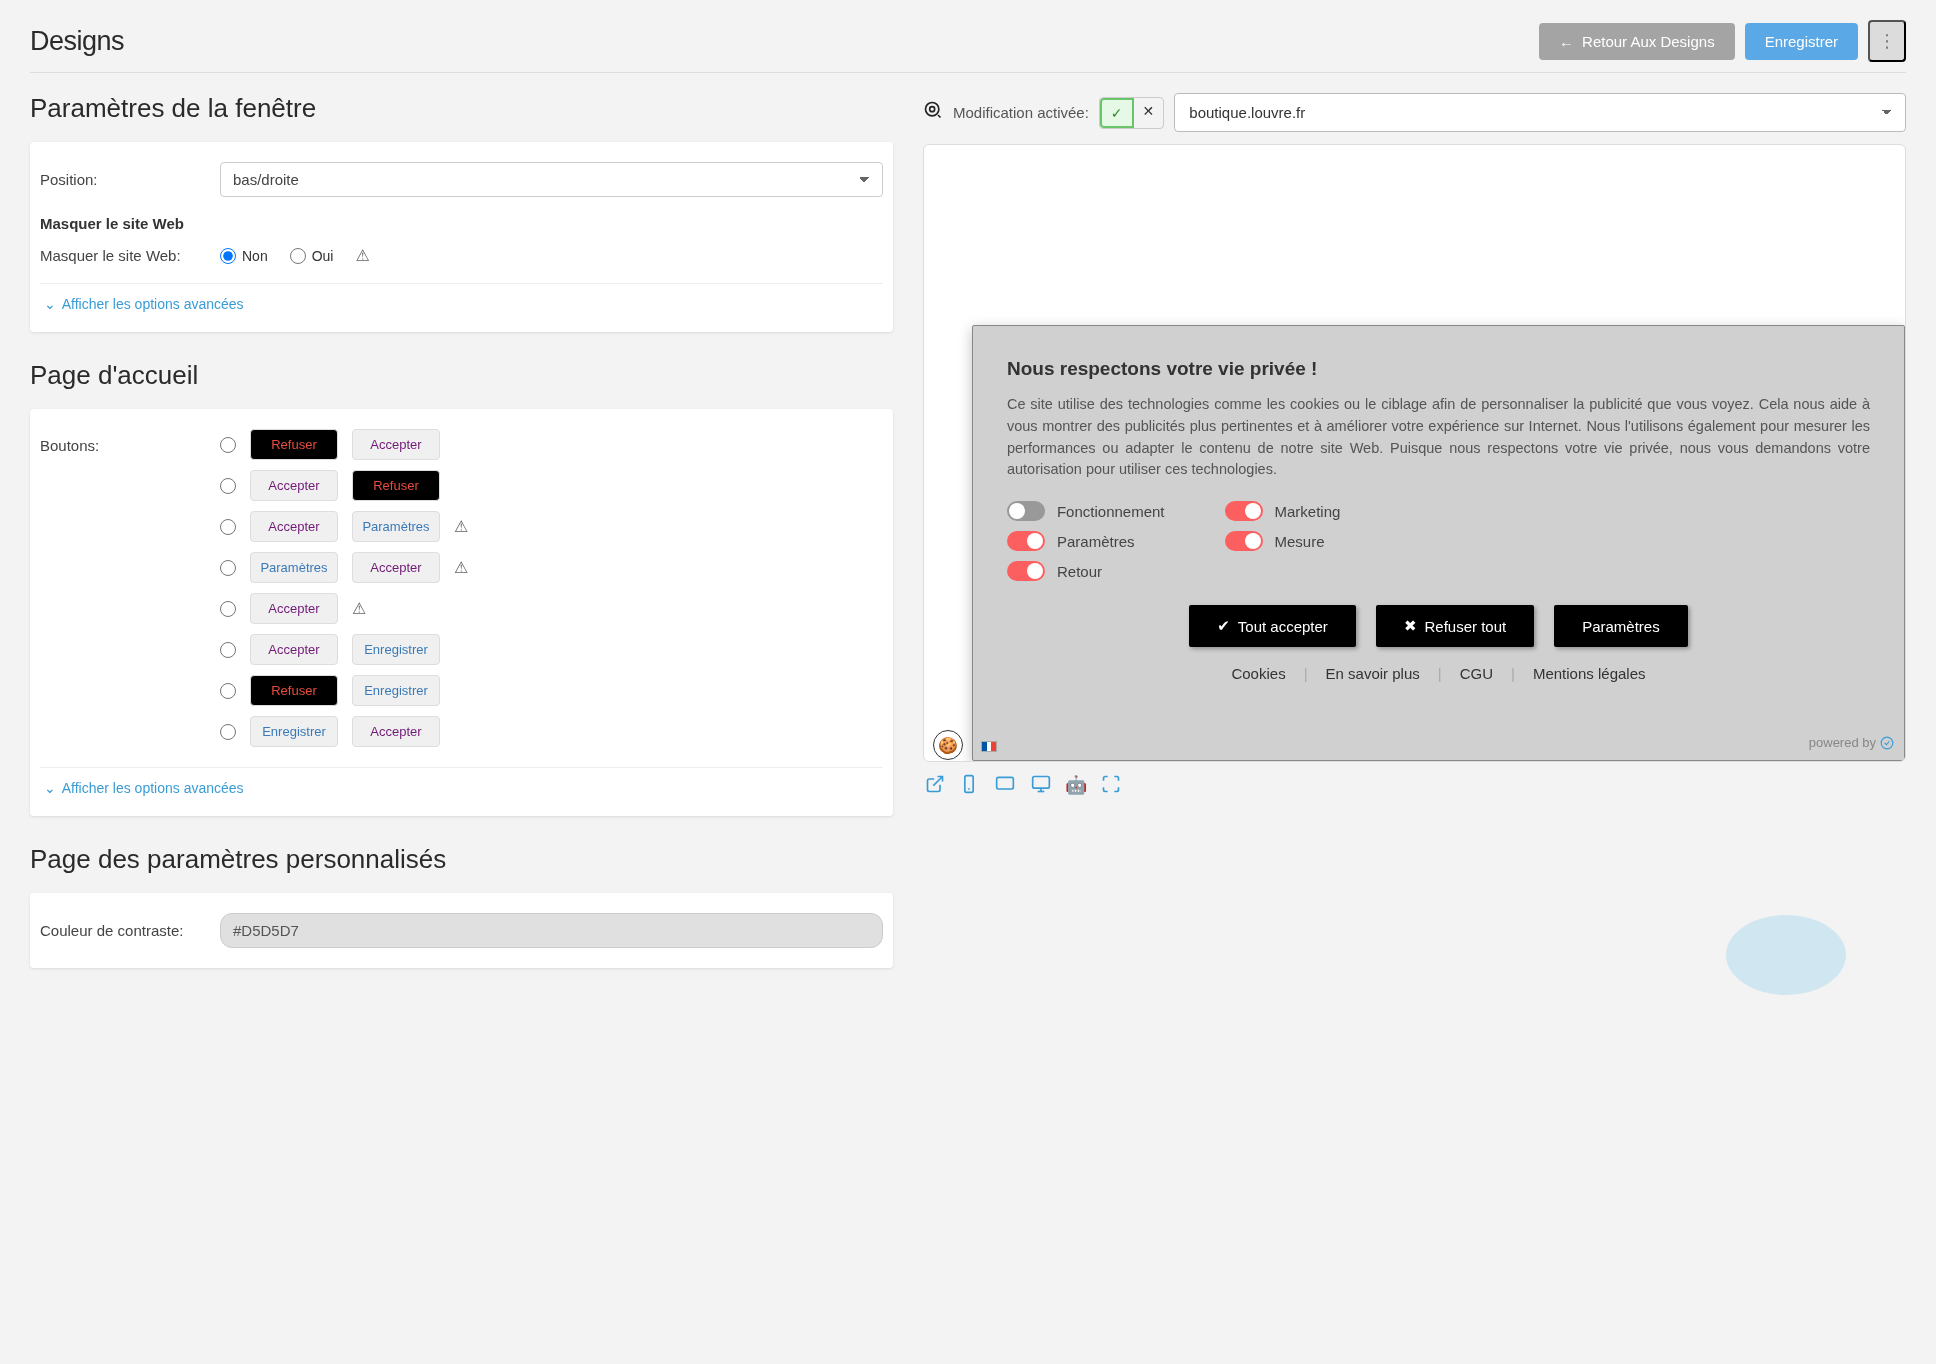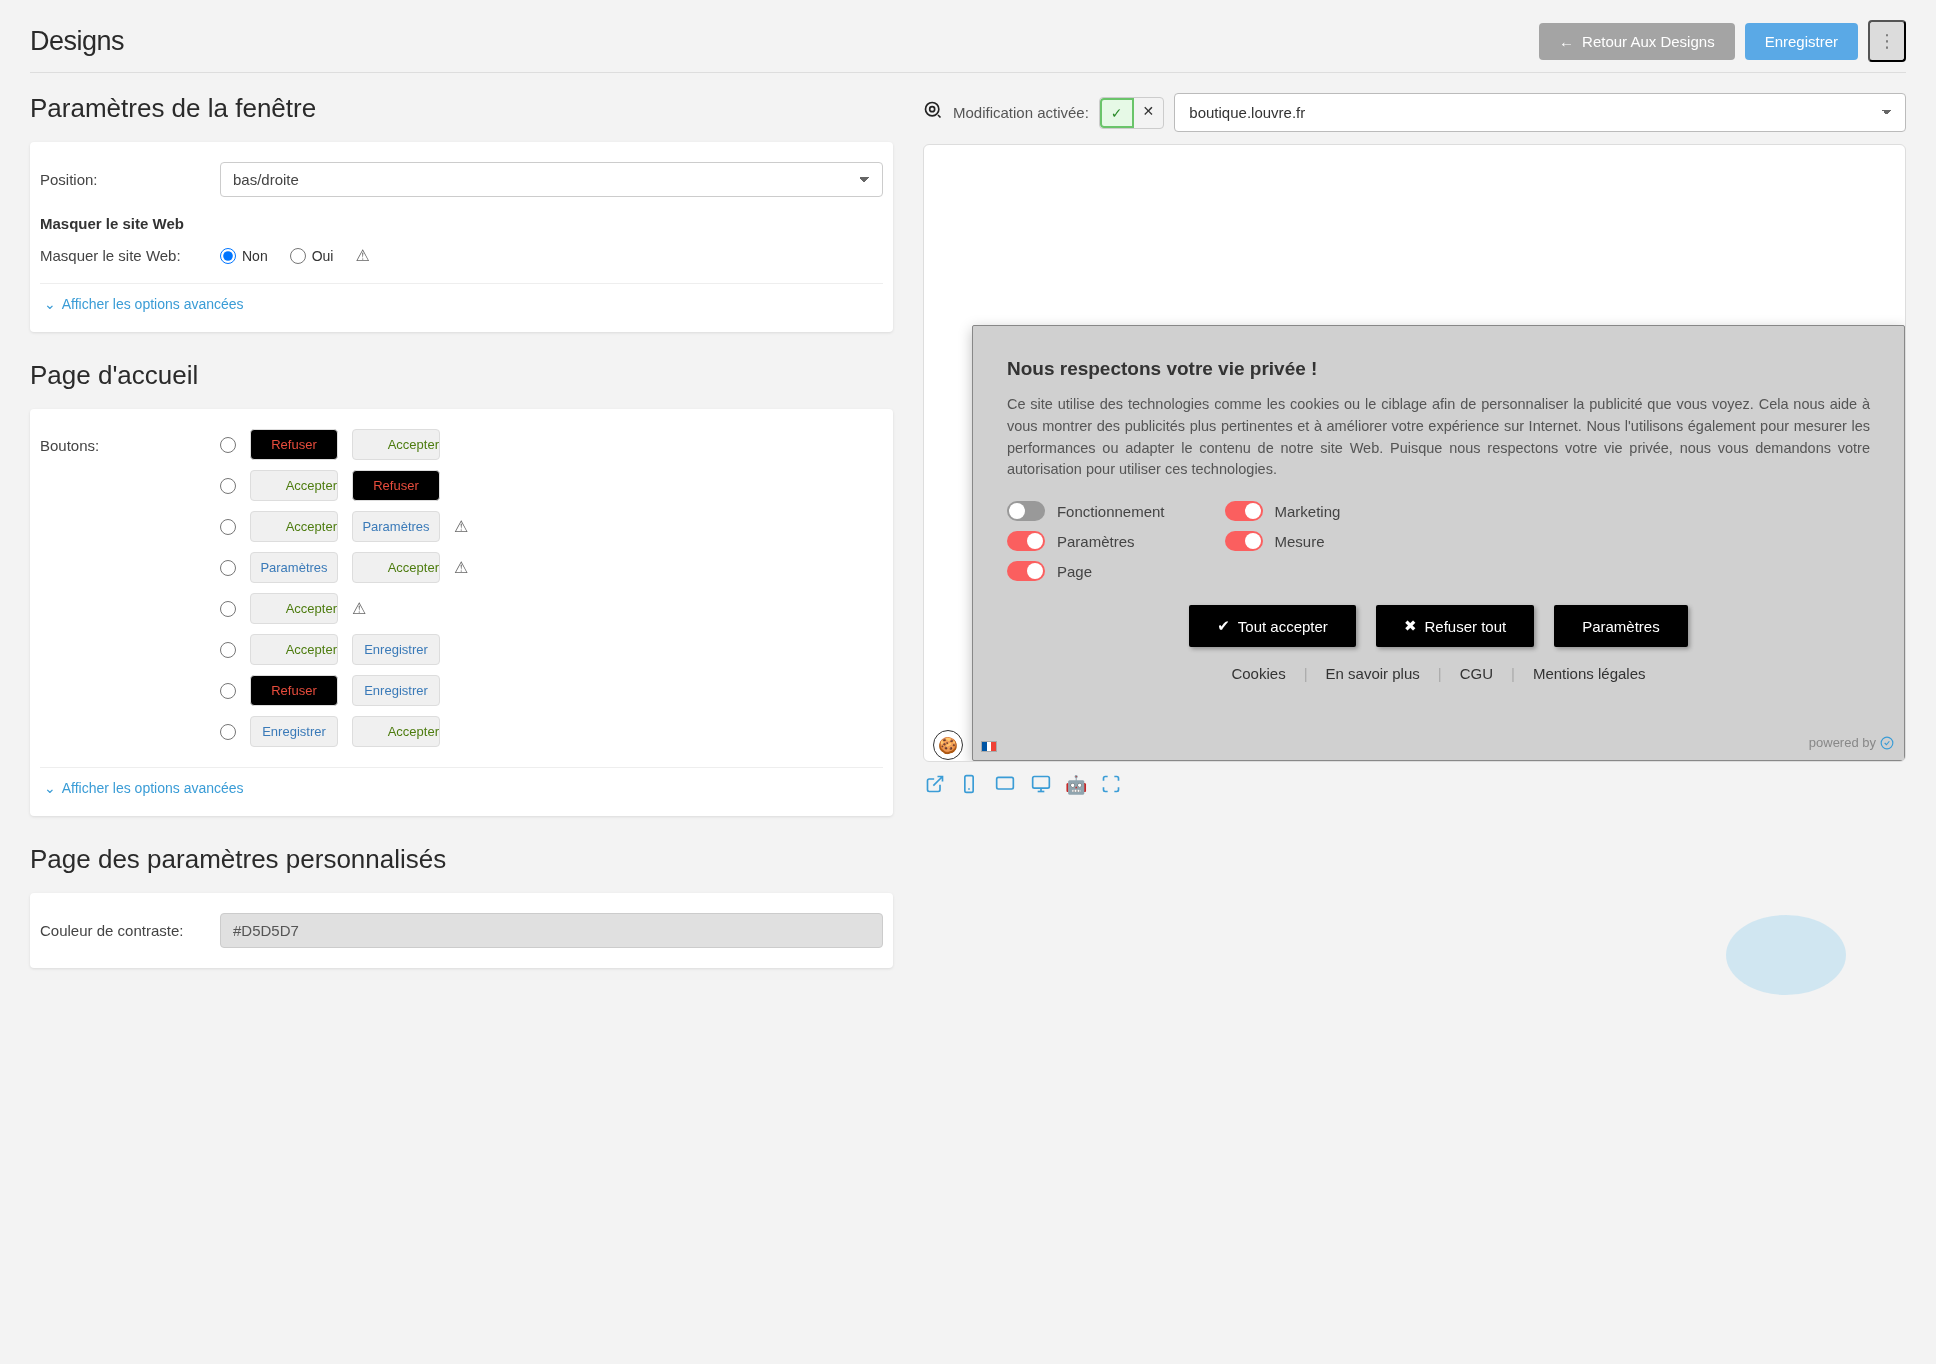--- a/index.html
+++ b/index.html
@@ -25,21 +25,21 @@
 .radio-row { display: flex; align-items: center; gap: 22px; }
 .radio-opt { display: flex; align-items: center; gap: 6px; }
 .radio-opt input { width: 16px; height: 16px; }
 .advanced-link { color: #3a9cd6; font-size: 14px; cursor: pointer; display: flex; align-items: center; gap: 6px; padding-top: 12px; margin-top: 10px; border-top: 1px solid #eee; padding-left: 4px; }
 .chev { display: inline-block; }
 .warn-icon { color: #666; font-size: 16px; }
 .btn-opt-row { display: flex; align-items: center; gap: 14px; margin-bottom: 10px; }
 .btn-opt-row input[type=radio] { width: 16px; height: 16px; }
 .mini-btn { padding: 7px 0; width: 88px; border-radius: 4px; border: 1px solid #ddd; font-size: 13px; text-align: center; background: #f0f0f0; }
 .mini-btn.red { color: #e74c3c; background: #000000; }
-.mini-btn.green { color: #4d7c0f; text-align: right; }
+.mini-btn.green { color: #701a75; }
 .mini-btn.blue { color: #3a7ab8; }
 .preview-header { display: flex; align-items: center; gap: 10px; margin-bottom: 12px; }
 .preview-label { color: #555; font-size: 15px; }
 .toggle-badge { display: inline-flex; border: 1px solid #ccc; border-radius: 4px; overflow: hidden; }
 .toggle-badge span { padding: 5px 9px; font-size: 14px; }
 .toggle-on { background: #e6f9e6; border: 2px solid #6ac46a; color: #2a8a2a; border-radius: 4px 0 0 4px; }
 .toggle-off { color: #333; }
 .domain-select { flex: 1; padding: 10px 14px; border: 1px solid #bbb; border-radius: 4px; font-size: 15px; color: #333; background: #fff; appearance: none; background-image: linear-gradient(45deg, transparent 50%, #666 50%), linear-gradient(135deg, #666 50%, transparent 50%); background-position: calc(100% - 18px) center, calc(100% - 13px) center; background-size: 5px 5px, 5px 5px; background-repeat: no-repeat; }
 .target-icon { font-size: 20px; color: #222; }
 .preview-frame { background: #fff; border: 1px solid #ddd; border-radius: 6px; height: 618px; position: relative; overflow: hidden; }
@@ -59,21 +59,21 @@
 .cookie-actions { display: flex; justify-content: center; gap: 20px; flex-wrap: wrap; margin-bottom: 18px; }
 .cookie-btn { background: #000; color: #fff; border: none; padding: 12px 28px; font-size: 15px; border-radius: 2px; display: inline-flex; align-items: center; gap: 8px; cursor: pointer; box-shadow: 2px 2px 4px rgba(0,0,0,0.3); }
 .cookie-links { display: flex; justify-content: center; gap: 18px; font-size: 15px; color: #333; }
 .cookie-links span.sep { color: #aaa; }
 .cookie-links a { color: #333; text-decoration: none; cursor: pointer; }
 .powered { position: absolute; bottom: 10px; right: 10px; font-size: 13px; color: #888; display: flex; align-items: center; gap: 4px; }
 .flag { position: absolute; bottom: 8px; left: 8px; width: 16px; height: 11px; background: linear-gradient(to right, #0055a4 33%, #fff 33%, #fff 66%, #ef4135 66%); border: 1px solid #aaa; }
 .cookie-icon-badge { position: absolute; bottom: 0px; left: -40px; width: 30px; height: 30px; background: #fff; border: 1px solid #333; border-radius: 50%; display: flex; align-items: center; justify-content: center; font-size: 16px; }
 .device-bar { display: flex; gap: 14px; margin-top: 8px; padding: 4px 2px; }
 .device-icon { color: #3a9cd6; font-size: 20px; cursor: pointer; }
-.contrast-input { background: #e0e0e0; border: 1px solid #ccc; padding: 8px 12px; border-radius: 4px; font-size: 15px; color: #555; flex: 1; }
+.contrast-input { background: #e0e0e0; border: 1px solid #ccc; padding: 8px 12px; border-radius: 12px; font-size: 15px; color: #555; flex: 1; }
 .blue-accent { position: absolute; right: -10px; top: 330px; width: 18px; height: 110px; background: #0a4d8c; border-radius: 3px 0 0 3px; }
 .blob { position: absolute; right: 60px; bottom: -20px; width: 120px; height: 80px; background: #b9ddf0; border-radius: 50%; opacity: 0.6; }
 </style>
 </head>
 <body>
 
 <div class="container">
   <div class="top-bar">
     <h1 class="page-title">Designs</h1>
     <div class="top-actions">
@@ -214,21 +214,21 @@
               <div class="toggle-item">
                   <div class="switch off"></div>
                   <span class="toggle-label">Fonctionnement</span>
                 </div>
               <div class="toggle-item">
                   <div class="switch on"></div>
                   <span class="toggle-label">Paramètres</span>
                 </div>
               <div class="toggle-item">
                   <div class="switch on"></div>
-                  <span class="toggle-label">Page</span>
+                  <span class="toggle-label">Retour</span>
                 </div>
             </div>
             <div class="toggle-col">
               <div class="toggle-item">
                   <div class="switch on"></div>
                   <span class="toggle-label">Marketing</span>
                 </div>
               <div class="toggle-item">
                   <div class="switch on"></div>
                   <span class="toggle-label">Mesure</span>

